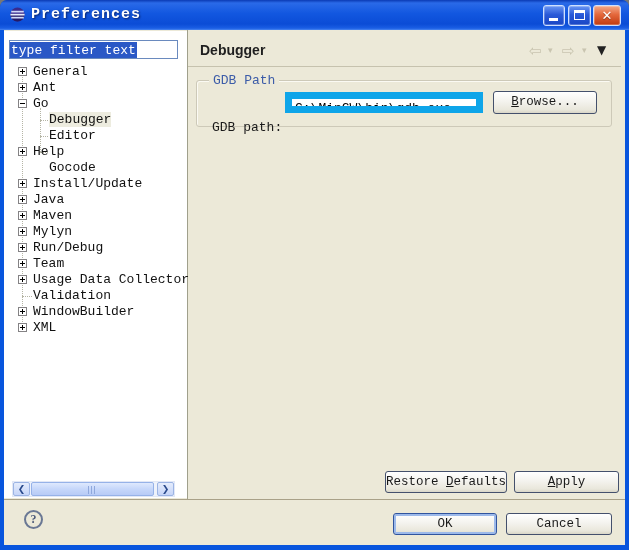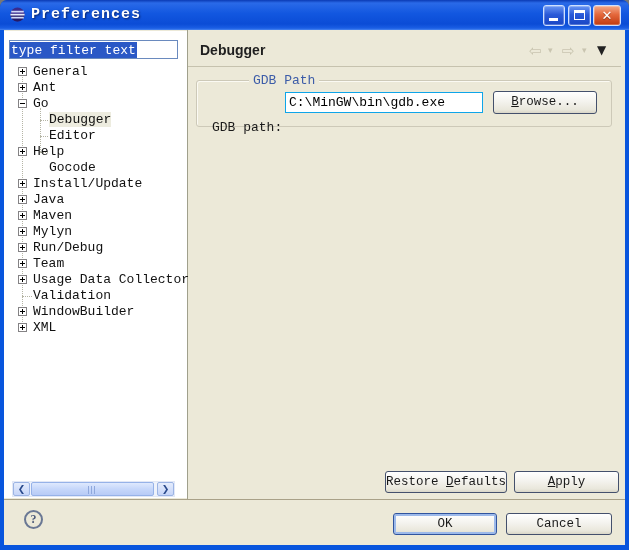--- a/index.html
+++ b/index.html
@@ -62,23 +62,23 @@
   #content-header-title{position:absolute;left:200px;top:42px;font-family:"Liberation Sans","DejaVu Sans",sans-serif;font-weight:bold;font-size:14px;color:#1f1f1f;}
   .nav-glyph{position:absolute;font-family:"DejaVu Sans",sans-serif;color:#c9c5b0;}
   #nav-back{left:529px;top:42px;font-size:15px;}
   #nav-back-menu{left:548px;top:45px;font-size:9px;}
   #nav-forward{left:562px;top:42px;font-size:15px;}
   #nav-forward-menu{left:582px;top:45px;font-size:9px;}
   #nav-view-menu{left:597px;top:43px;font-size:12px;color:#222;}
   #header-sep{position:absolute;left:188px;top:66px;width:433px;height:1px;background:#c6c2ae;}
   
   #gdb-group{position:absolute;left:196px;top:80px;width:416px;height:47px;border:1px solid #cdc9b8;border-radius:3px;box-shadow:inset 1px 1px 0 #fbfaf3;}
-  #gdb-group-title{position:absolute;left:12px;top:-8px;background:#ECE9D8;padding:0 4px;color:#3c5ca8;font-size:13px;margin-left:40px;}
+  #gdb-group-title{position:absolute;left:12px;top:-8px;background:#ECE9D8;padding:0 4px;color:#3c5ca8;font-size:13px;}
   #gdb-path-label{position:absolute;left:15px;top:7px;font-size:13px;color:#1a1a1a;margin-top:32px;}
-  #gdb-path-input{position:absolute;left:88px;top:11px;width:198px;height:21px;background:#fff;border:1px solid #0ea5e9;font-size:13px;line-height:19px;padding:0 3px;color:#000;white-space:nowrap;overflow:hidden;}
+  #gdb-path-input{position:absolute;left:88px;top:11px;width:198px;height:21px;background:#fff;border:7px solid #0ea5e9;font-size:13px;line-height:19px;padding:0 3px;color:#000;white-space:nowrap;overflow:hidden;}
   
   .xp-btn{
     position:absolute;height:22px;border:1px solid #44506c;border-radius:3px;
     background:linear-gradient(180deg,#ffffff,#f4f3ee 45%,#e9e7db 85%,#d9d6c8);
     font-family:"Liberation Mono","DejaVu Sans Mono",monospace;font-size:12.5px;
     color:#1a1a1a;text-align:center;line-height:20px;white-space:nowrap;overflow:hidden;cursor:default;
   }
   .xp-btn u{text-decoration:underline;}
   #browse-btn{left:296px;top:10px;width:104px;height:23px;line-height:21px;}
   #restore-btn{left:385px;top:471px;width:122px;}

